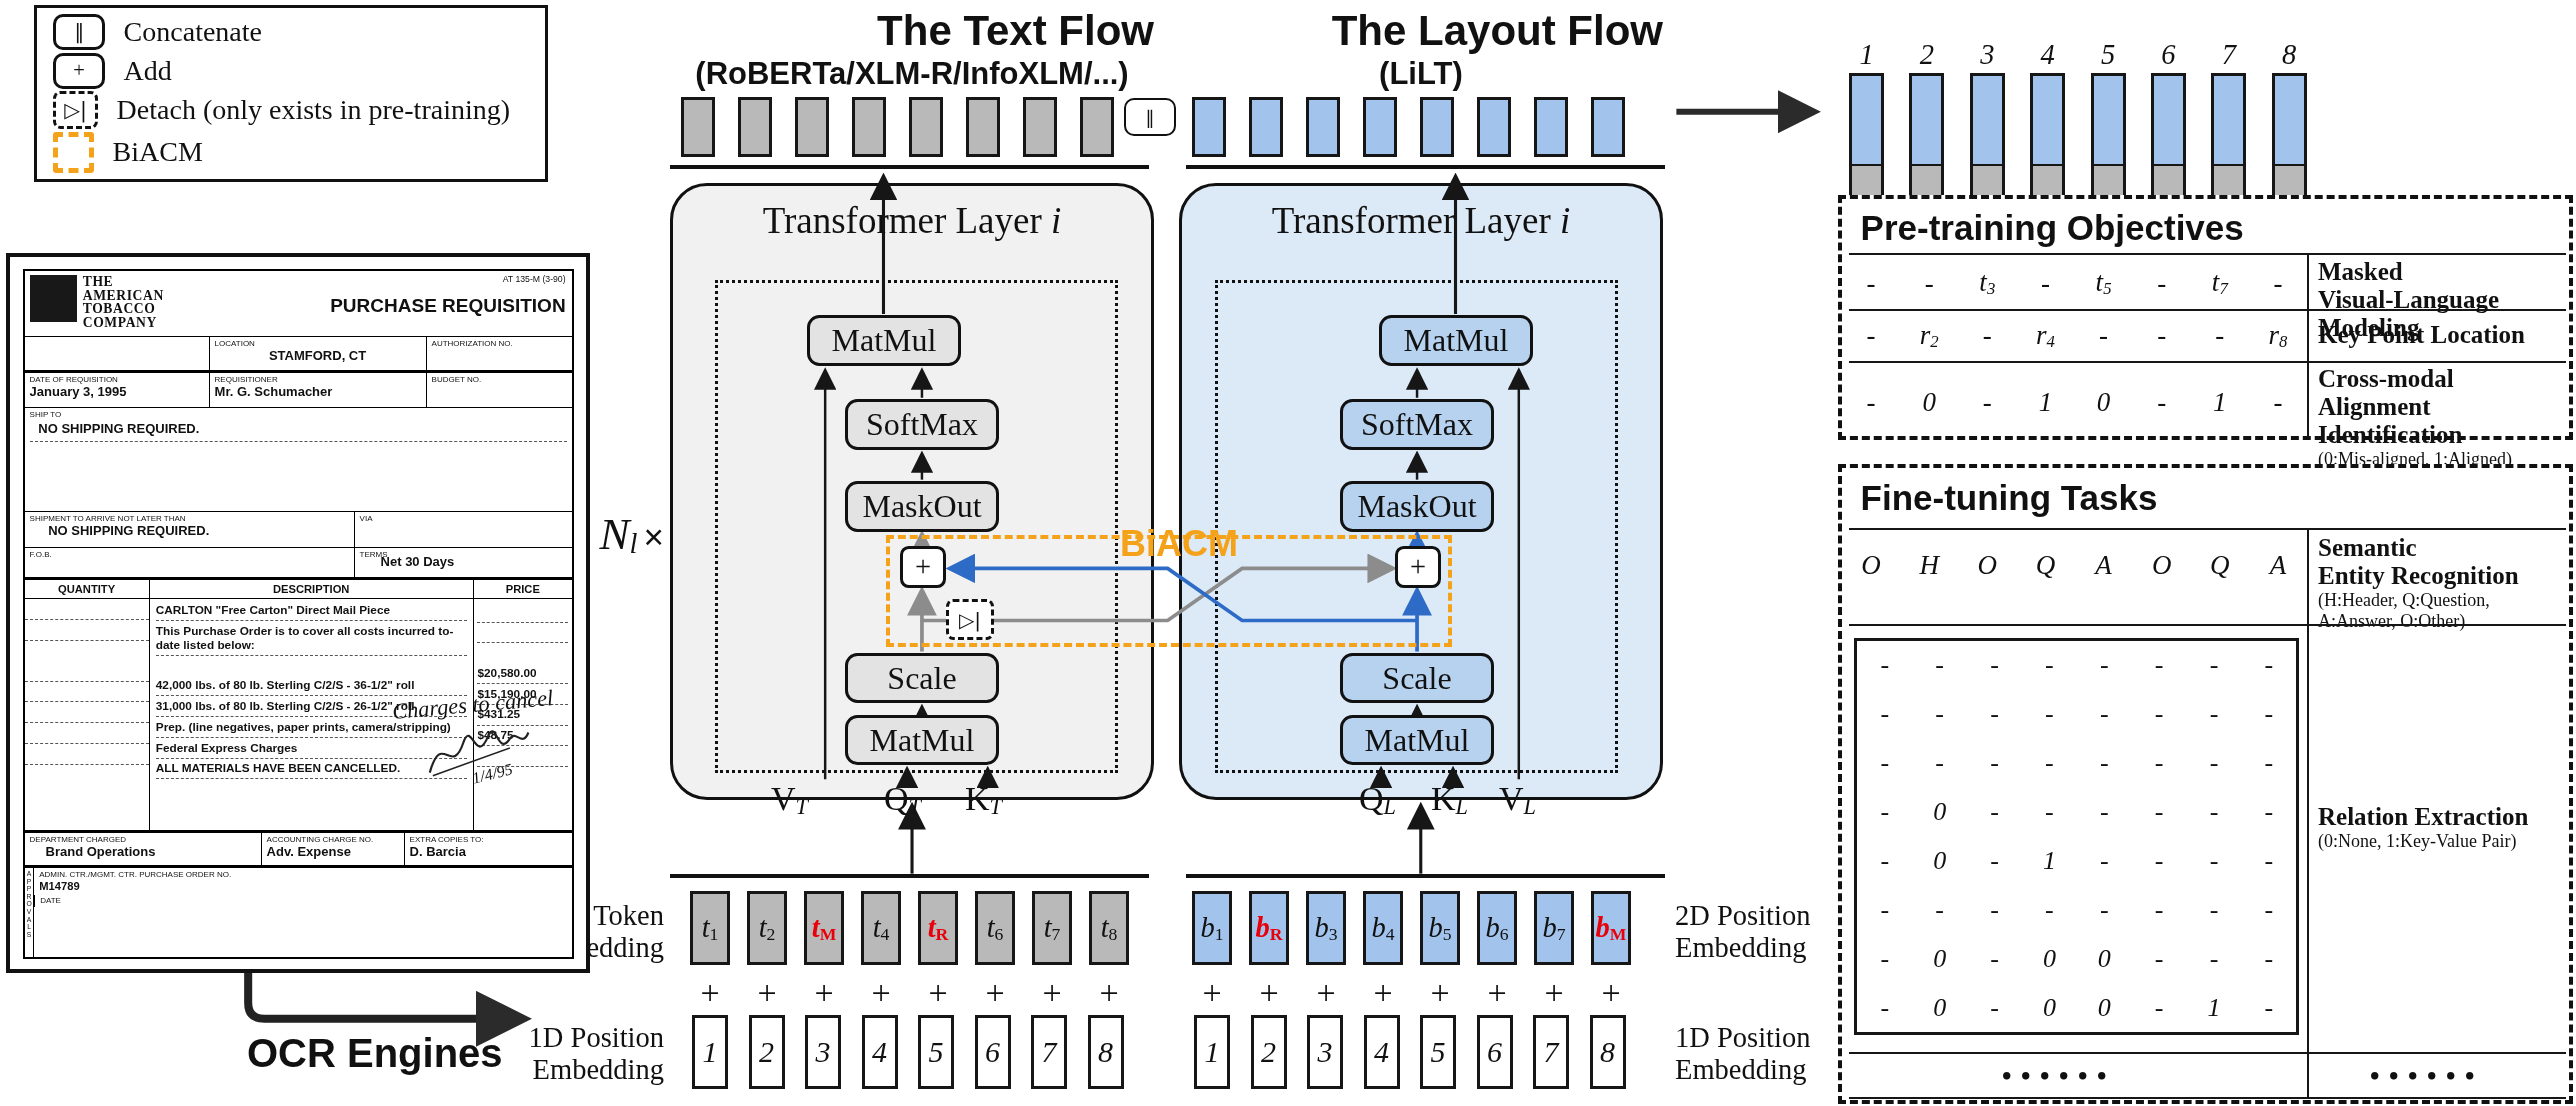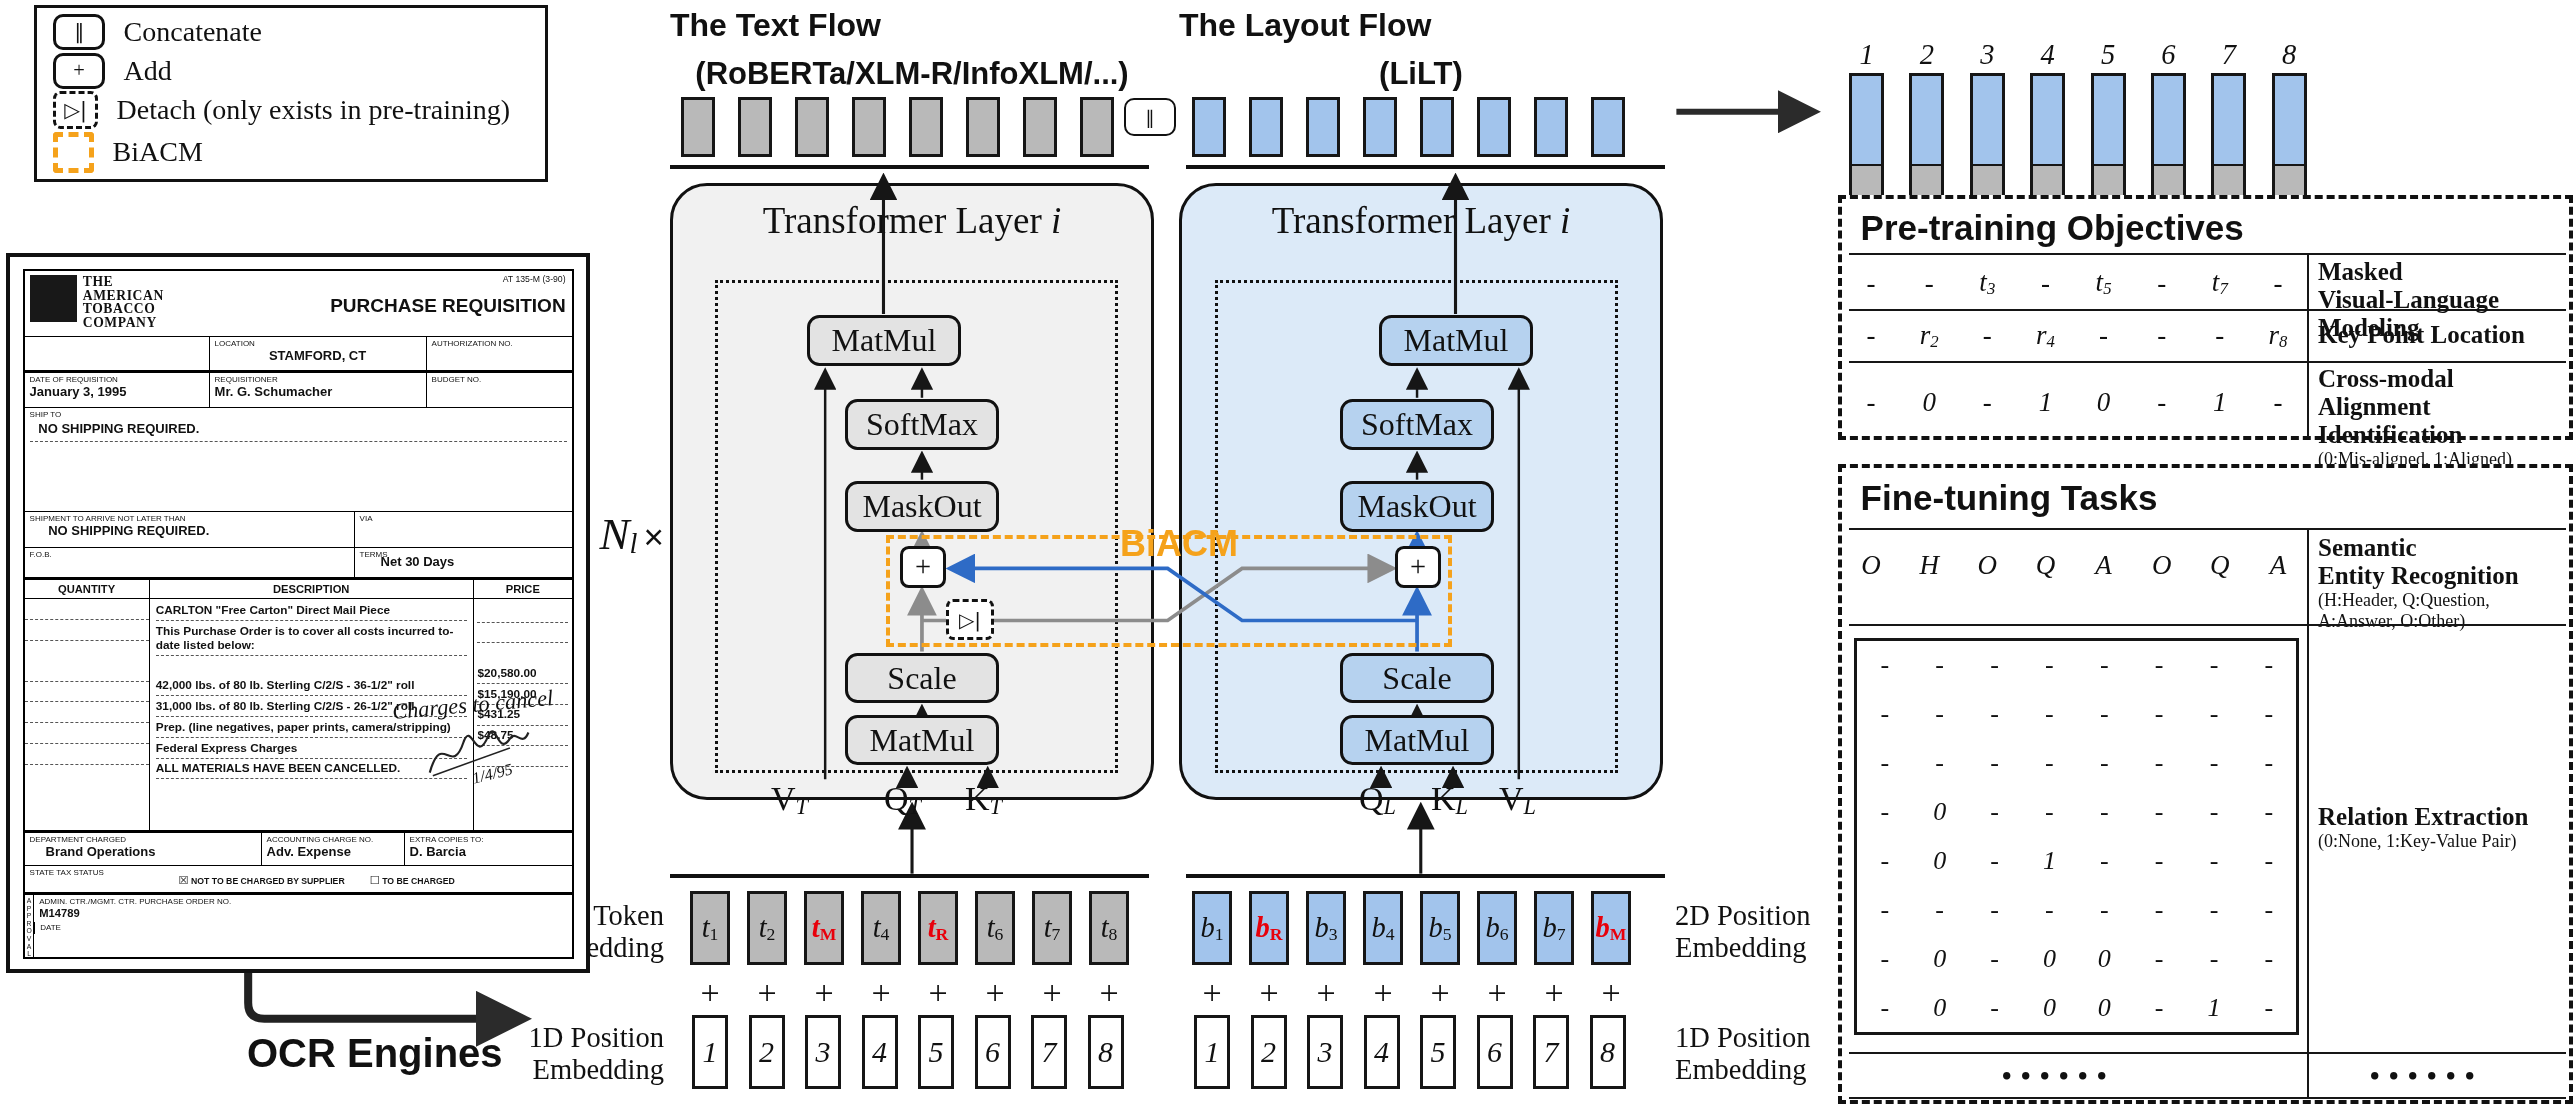--- a/index.html
+++ b/index.html
@@ -17,21 +17,21 @@
   
   #legend{left:34px;top:5px;width:514px;height:177px;border:3.7px solid var(--ink);box-sizing:border-box;
     display:flex;flex-direction:column;justify-content:space-around;padding:5px 16px;background:#fff;}
   .lg-row{display:flex;align-items:center;gap:18.6px;font-size:28px;}
   .lg-ic{width:52px;height:36px;border:3.1px solid var(--ink);border-radius:10px;display:flex;align-items:center;justify-content:center;
     font-size:20.5px;box-sizing:border-box;flex:0 0 auto;}
   .lg-ic.dashed{border-style:dashed;border-radius:7.4px;width:45px;height:38px;}
   .lg-ic.orangebox{border:5px dashed var(--orange);border-radius:3.7px;width:41px;height:41px;}
 
   
-  .flow-title{width:484px;text-align:left;font-family:"Liberation Sans",sans-serif;font-weight:bold;font-size:32px;}
+  .flow-title{width:484px;text-align:right;font-family:"Liberation Sans",sans-serif;font-weight:bold;font-size:42px;}
   .flow-sub{width:484px;text-align:center;font-family:Liberation Sans, sans-serif;font-weight:bold;font-size:31px;}
 
   
   .barrow{display:flex;gap:23px;}
   .bar{width:34px;height:60px;border:3.1px solid #161616;box-sizing:border-box;}
   .bar.gray{background:var(--bargray);}
   .bar.blue{background:var(--barblue);}
   .seq-underline{height:4.3px;background:var(--ink);}
   #concat-box{left:1124px;top:98px;width:48px;height:34px;border:2.5px solid var(--ink);border-radius:10px;background:#fff;
     display:flex;align-items:center;justify-content:center;font-size:18.6px;}
@@ -273,29 +273,20 @@
     </div>
     <div class="dc" style="width:143px;">
       <div class="dl">ACCOUNTING CHARGE NO.</div>
       <div class="dv">Adv. Expense</div>
     </div>
     <div class="dc" style="flex:1;">
       <div class="dl">EXTRA COPIES TO:</div>
       <div class="dv">D. Barcia</div>
     </div>
   </div>
-  <div class="drow" style="height:27px;">
-    <div class="dc" style="flex:1;">
-      <div class="dl">STATE TAX STATUS</div>
-      <div style="display:flex;gap:25px;padding-left:149px;margin-top:-2.5px;">
-        <span style="font-size:8.7px;font-weight:bold;"><span class="chk">☒</span> <span>NOT TO BE CHARGED BY SUPPLIER</span></span>
-        <span style="font-size:8.7px;font-weight:bold;"><span class="chk">☐</span> <span>TO BE CHARGED</span></span>
-      </div>
-    </div>
-  </div>
   <div style="display:flex;border-top:3.7px solid #000;height:93px;">
     <div class="vert">APPROVALS</div>
     <div id="approvals-rows" style="flex:1;border-left:1.2px solid #000;">
           <div class="dc" style="flex: 1 1 0%;"><div class="dl">ADMIN. CTR./MGMT. CTR. PURCHASE ORDER NO.</div><div class="dv" style="font-size: 11.2px; display: inline-block;">M14789</div></div>
           <div class="dc" style="flex: 1 1 0%;">
             <div class="dl">DATE</div>
           </div>
         </div>
   </div>
  </div>

